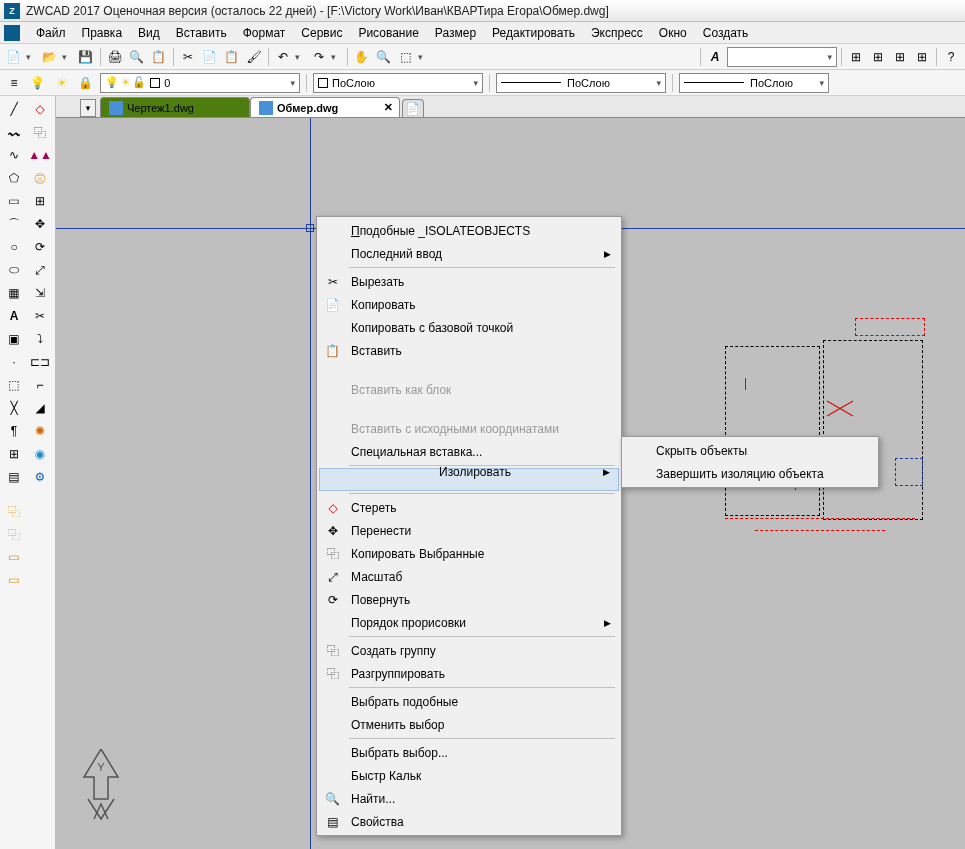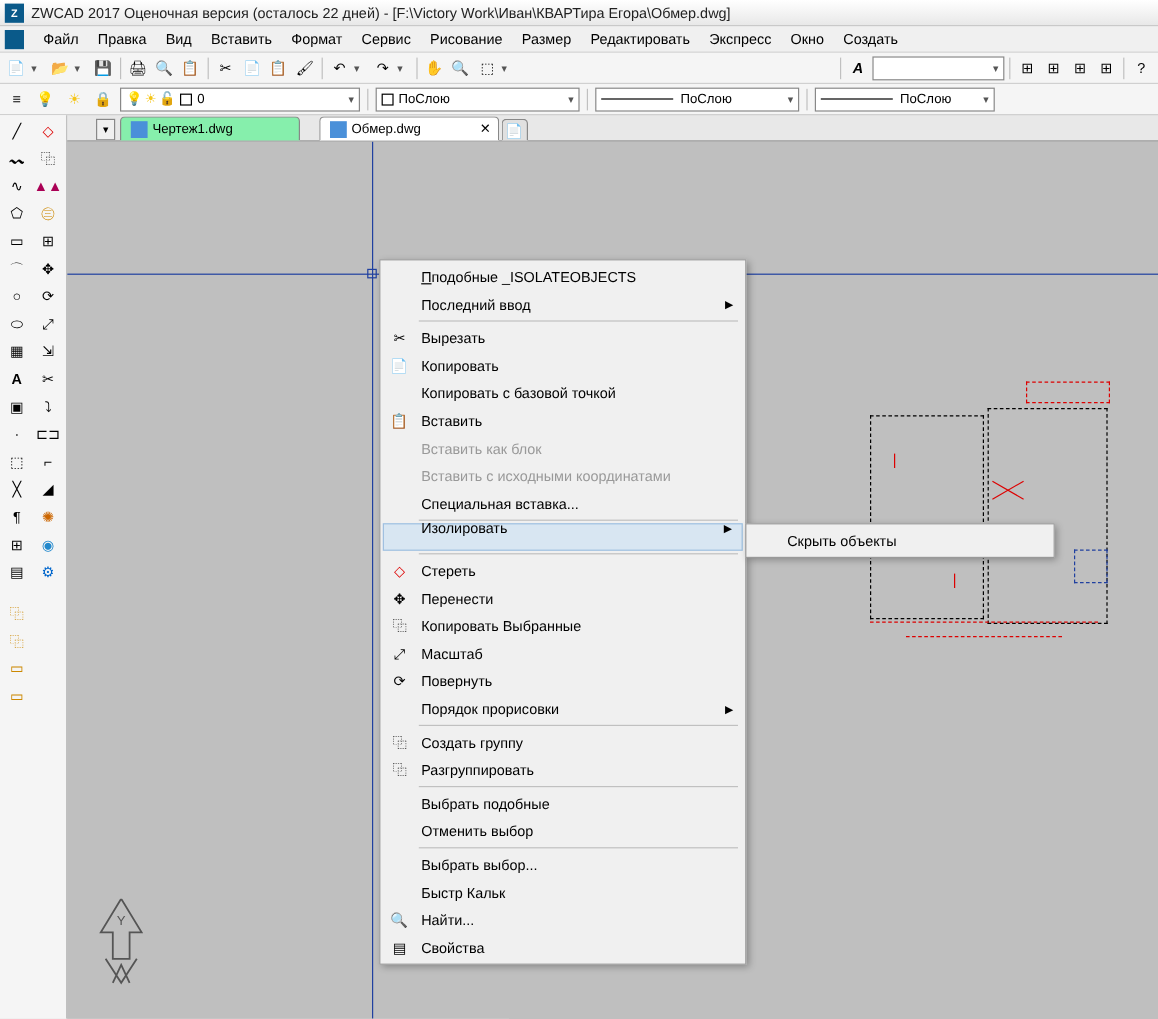--- a/index.html
+++ b/index.html
@@ -19,36 +19,36 @@
   .layer-combo { height: 20px; border: 1px solid #888; background: #fff; display: flex; align-items: center; padding: 0 4px; font-size: 11px; }
   .combo-arrow { margin-left: auto; font-size: 9px; color: #555; }
   .main-area { display: flex; height: calc(849px - 22px - 22px - 26px - 26px); }
   .left-tools { width: 56px; background: #f5f5f5; border-right: 1px solid #c0c0c0; display: flex; flex-direction: column; }
   .tool-grid { display: grid; grid-template-columns: 1fr 1fr; gap: 1px; padding: 2px; }
   .tool-btn { width: 24px; height: 22px; display: flex; align-items: center; justify-content: center; border: 1px solid transparent; cursor: default; }
   .tool-sep { height: 8px; }
   .canvas-wrap { flex: 1; display: flex; flex-direction: column; background: #bfbfbf; }
   .tab-strip { height: 22px; background: #e8e8e8; display: flex; align-items: flex-end; border-bottom: 1px solid #888; padding-left: 24px; gap: 0; }
   .tab-switch { width: 16px; height: 18px; border: 1px solid #888; background: #f0f0f0; display: flex; align-items: center; justify-content: center; font-size: 9px; margin-right: 4px; }
-  .doc-tab { height: 20px; padding: 0 24px 0 8px; background: #86efac; border: 1px solid #888; border-bottom: none; display: flex; align-items: center; gap: 4px; font-size: 11px; border-radius: 4px 4px 0 0; position: relative; min-width: 150px; }
-  .doc-tab.active { background: #fff; font-weight: normal; margin-left: 16px; }
+  .doc-tab { height: 20px; padding: 0 24px 0 8px; background: #4d7c0f; border: 1px solid #888; border-bottom: none; display: flex; align-items: center; gap: 4px; font-size: 11px; border-radius: 4px 4px 0 0; position: relative; min-width: 150px; }
+  .doc-tab.active { background: #fff; font-weight: bold; }
   .tab-close { position: absolute; right: 6px; font-size: 11px; }
   .tab-icon { width: 14px; height: 14px; background: #4a90d9; display: inline-block; }
   .new-tab { width: 22px; height: 18px; border: 1px solid #888; border-bottom: none; background: #e0e0e0; margin-left: 2px; border-radius: 4px 4px 0 0; display: flex; align-items: center; justify-content: center; }
   .canvas { flex: 1; background: #bfbfbf; position: relative; overflow: hidden; }
   .crosshair-h { position: absolute; left: 0; right: 0; top: 110px; height: 1px; background: #2040a0; }
   .crosshair-v { position: absolute; top: 0; bottom: 0; left: 254px; width: 1px; background: #2040a0; }
   .cross-sq { position: absolute; left: 250px; top: 106px; width: 8px; height: 8px; border: 1px solid #2040a0; }
   .drawing { position: absolute; right: 40px; top: 200px; width: 200px; height: 220px; }
   .d-rect { position: absolute; border: 1px dashed #000; }
   .cursor-arrow { position: absolute; left: 20px; bottom: 20px; }
   .ctx-menu { position: absolute; left: 316px; top: 216px; width: 306px; background: #f0f0f0; border: 1px solid #999; box-shadow: 2px 2px 6px rgba(0,0,0,0.3); padding: 2px; z-index: 10; }
   .ctx-item { height: 23px; display: flex; align-items: center; padding: 0 20px 0 32px; position: relative; font-size: 12px; cursor: default; }
-  .ctx-item.highlighted { background: #d8e6f2; border: 1px solid #a0c0e0; padding: 0 19px 16px 31px; }
-  .ctx-item.disabled { color: #999; }
+  .ctx-item.highlighted { background: #d8e6f2; border: 1px solid #a0c0e0; padding: 0 19px 16px 31px; justify-content: center; }
+  .ctx-item.disabled { color: #999; margin-top: 16px; }
   .ctx-item .u { text-decoration: underline; }
   .ctx-icon { position: absolute; left: 6px; width: 16px; height: 16px; display: flex; align-items: center; justify-content: center; font-size: 12px; }
   .ctx-arrow { position: absolute; right: 8px; font-size: 9px; }
   .ctx-sep { height: 1px; background: #c0c0c0; margin: 2px 4px 2px 30px; }
   .sub-menu { position: absolute; left: 621px; top: 436px; width: 258px; background: #f0f0f0; border: 1px solid #999; box-shadow: 2px 2px 6px rgba(0,0,0,0.3); padding: 2px; z-index: 11; }
   .line-preview { width: 60px; height: 1px; background: #000; display: inline-block; }
   svg { display: block; }
 </style>
 </head>
 <body>
@@ -331,13 +331,16 @@
   <div class="ctx-item">
       <span class="ctx-icon">▤</span>
       <span>Свойства</span>
     </div>
 </div>
 
 <div class="sub-menu">
   <div class="ctx-item">
       <span>Скрыть объекты</span>
     </div>
+  <div class="ctx-item">
+      <span>Завершить изоляцию объекта</span>
+    </div>
 </div>
 
 </body></html>

